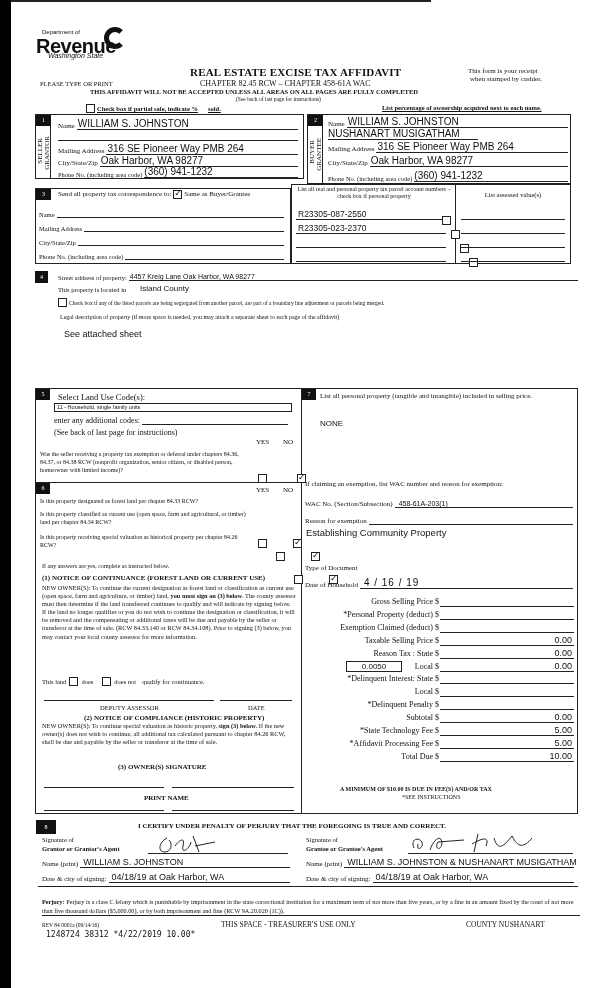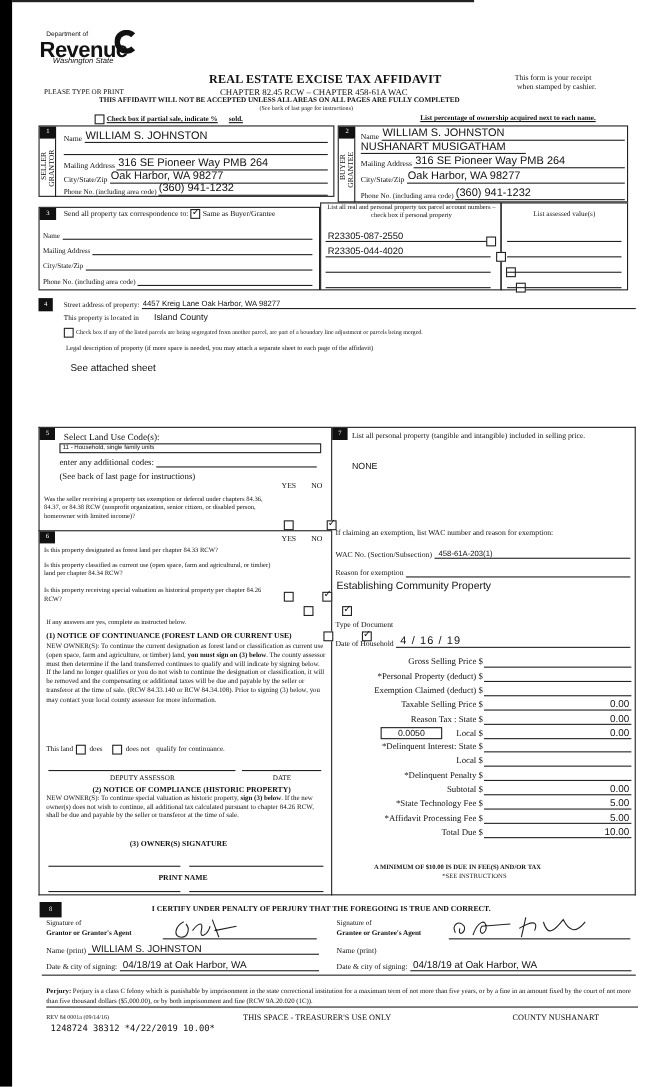--- a/index.html
+++ b/index.html
@@ -155,21 +155,21 @@
   <div class="abs" style="left:2px;top:1px;width:160px;font-size:6px;text-align:center;line-height:7px;">List all real and personal property tax parcel account numbers – check box if personal property</div>
 </div>
 <div class="box" style="left:455px;top:184px;width:116px;height:80px;">
   <div class="abs" style="left:0;top:6px;width:114px;font-size:6.5px;text-align:center;">List assessed value(s)</div>
 </div>
 <div id="parcel-rows"><div class="abs" style="left: 296px; top: 209px; width: 150px; height: 11px; border-bottom: 1px solid rgb(34, 34, 34);">
       <span class="sans abs" style="left: 2px; bottom: 0px; font-size: 8.5px;">R23305-087-2550</span>
     </div><span class="cb abs" style="left: 442px; top: 210px;"></span><div class="abs" style="left: 461px; top: 209px; width: 104px; height: 11px; border-bottom: 1px solid rgb(34, 34, 34);">
       <span class="sans abs" style="right: 2px; bottom: 0px; font-size: 8px;"></span>
     </div><div class="abs" style="left: 296px; top: 223px; width: 150px; height: 11px; border-bottom: 1px solid rgb(34, 34, 34);">
-      <span class="sans abs" style="left: 2px; bottom: 0px; font-size: 8.5px;">R23305-044-4020</span>
+      <span class="sans abs" style="left: 2px; bottom: 0px; font-size: 8.5px;">R23305-023-2370</span>
     </div><span class="cb abs" style="left: 442px; top: 224px;"></span><div class="abs" style="left: 461px; top: 223px; width: 104px; height: 11px; border-bottom: 1px solid rgb(34, 34, 34);">
       <span class="sans abs" style="right: 2px; bottom: 0px; font-size: 8px;"></span>
     </div><div class="abs" style="left: 296px; top: 237px; width: 150px; height: 11px; border-bottom: 1px solid rgb(34, 34, 34);">
       <span class="sans abs" style="left: 2px; bottom: 0px; font-size: 8.5px;"></span>
     </div><span class="cb abs" style="left: 442px; top: 238px;"></span><div class="abs" style="left: 461px; top: 237px; width: 104px; height: 11px; border-bottom: 1px solid rgb(34, 34, 34);">
       <span class="sans abs" style="right: 2px; bottom: 0px; font-size: 8px;"></span>
     </div><div class="abs" style="left: 296px; top: 251px; width: 150px; height: 11px; border-bottom: 1px solid rgb(34, 34, 34);">
       <span class="sans abs" style="left: 2px; bottom: 0px; font-size: 8.5px;"></span>
     </div><span class="cb abs" style="left: 442px; top: 252px;"></span><div class="abs" style="left: 461px; top: 251px; width: 104px; height: 11px; border-bottom: 1px solid rgb(34, 34, 34);">
       <span class="sans abs" style="right: 2px; bottom: 0px; font-size: 8px;"></span>
@@ -359,20 +359,23 @@
 </div>
 
 <div class="abs" style="left:306px;top:836px;font-size:6.5px;">Signature of</div>
 <div class="abs" style="left:306px;top:845px;font-size:6.5px;font-weight:bold;">Grantee or Grantee's Agent</div>
 <div class="abs ul" style="left:408px;top:853px;width:165px;height:1px;"></div>
 <svg class="abs" style="left:408px;top:830px;" width="160" height="26">
   <path d="M6 18 C2 10 10 6 14 12 C16 18 8 22 10 14 M22 20 C26 8 34 4 34 14 C32 22 26 18 30 12 L56 10 M70 4 L66 22 M64 14 C74 8 82 6 78 16 M86 8 C90 22 96 16 104 6 C110 18 116 18 124 8" fill="none" stroke="#222" stroke-width="1"></path>
 </svg>
 <div class="row" style="left:306px;top:856px;width:268px;height:12px;">
   <span class="lbl">Name (print)</span>
+  <span class="line" style="overflow:visible;">
+      <span class="fill abs" style="left:3px;bottom:0;font-size:9px;white-space:nowrap;">WILLIAM S. JOHNSTON &amp; NUSHANART MUSIGATHAM</span>
+    </span>
 </div>
 <div class="row" style="left:306px;top:871px;width:268px;height:12px;">
   <span class="lbl">Date &amp; city of signing:</span>
   <span class="line">
       <span class="fill abs" style="left:3px;bottom:0;font-size:9px;">04/18/19 at Oak Harbor, WA</span>
     </span>
 </div>
 <div class="abs" style="left:38px;top:886px;width:540px;height:1px;background:#222;"></div>
 
 

